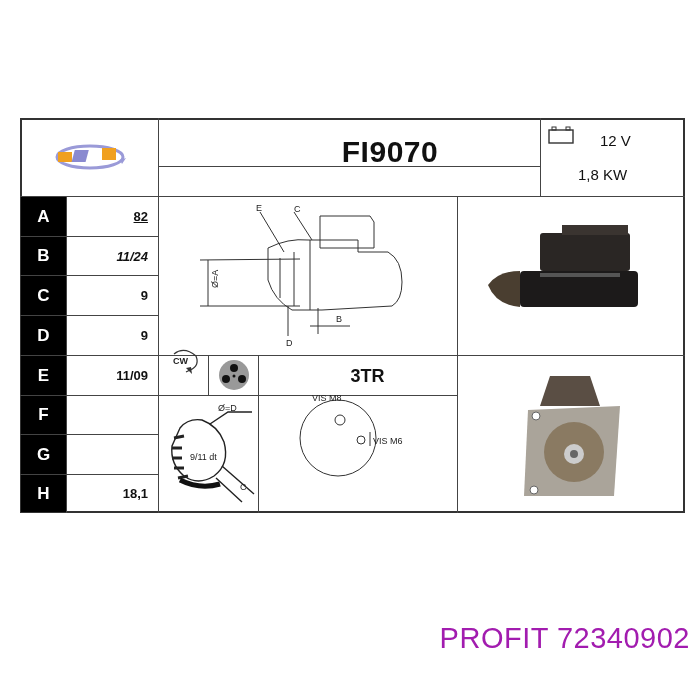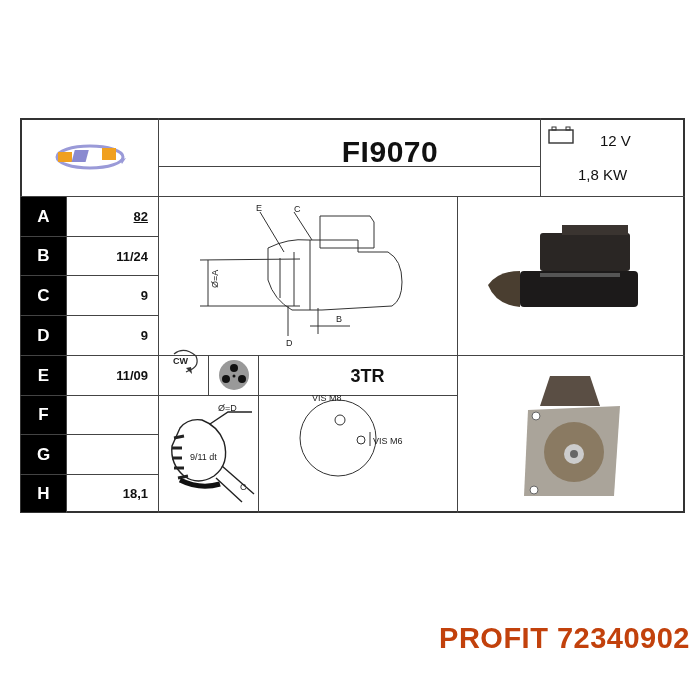--- a/index.html
+++ b/index.html
@@ -6,21 +6,21 @@
   body{width:700px;height:700px;position:relative;overflow:hidden;font-family:"Liberation Sans",sans-serif;color:#111;}
   .abs{position:absolute;box-sizing:border-box;}
   .frame{left:20px;top:118px;width:665px;height:395px;border:2px solid #333;}
   .hl{position:absolute;height:0;border-top:1.5px solid #444;}
   .vl{position:absolute;width:0;border-left:1.5px solid #444;}
   .title{left:160px;top:130px;width:380px;height:44px;display:flex;align-items:center;justify-content:center;font-weight:bold;font-size:30px;letter-spacing:0.5px;margin-left:40px;}
   .spec{font-weight:normal;font-size:15px;}
   .lbl{left:21px;width:45px;background:#000;color:#fff;font-weight:bold;font-size:17px;display:flex;align-items:center;justify-content:center;}
   .val{left:66px;width:88px;display:flex;align-items:center;justify-content:flex-end;font-weight:bold;font-size:13px;padding-right:6px;}
   .tr{left:258px;top:355px;width:199px;height:42px;display:flex;align-items:center;justify-content:center;font-weight:bold;font-size:18px;padding-left:20px;}
-  .footer{right:10px;top:622px;font-size:29px;letter-spacing:0.5px;color:#c2410c;font-weight:bold;}
+  .footer{right:10px;top:622px;font-size:29px;letter-spacing:0.5px;color:#a21caf;}
   .smalltxt{font-family:"Liberation Sans",sans-serif;font-size:9px;fill:#222;}
 </style>
 </head>
 <body>
 
 <div class="abs frame"></div>
 
 <div class="hl" style="left:158px;top:166px;width:382px;"></div>
 <div class="hl" style="left:20px;top:196px;width:665px;"></div>
 <div class="hl" style="left:20px;top:236px;width:138px;"></div>
@@ -56,21 +56,21 @@
       <rect x="4" y="1" width="4" height="3" fill="none" stroke="#333" stroke-width="1"></rect>
       <rect x="18" y="1" width="4" height="3" fill="none" stroke="#333" stroke-width="1"></rect>
     </svg>
 </div>
 <div class="abs spec" style="left:600px;top:132px;">12 V</div>
 <div class="abs spec" style="left:578px;top:166px;">1,8 KW</div>
 
 <div class="abs lbl" style="top:197px;height:39px;">A</div>
 <div class="abs val" style="top:197px;height:39px;text-decoration:underline;">82</div>
 <div class="abs lbl" style="top:237px;height:38px;">B</div>
-<div class="abs val" style="top:237px;height:38px;">11/24</div>
+<div class="abs val" style="top:237px;height:38px;font-style:italic;">11/24</div>
 <div class="abs lbl" style="top:276px;height:39px;">C</div>
 <div class="abs val" style="top:276px;height:39px;">9</div>
 <div class="abs lbl" style="top:316px;height:39px;">D</div>
 <div class="abs val" style="top:316px;height:39px;">9</div>
 <div class="abs lbl" style="top:356px;height:39px;">E</div>
 <div class="abs val" style="top:356px;height:39px;">11/09</div>
 <div class="abs lbl" style="top:396px;height:38px;">F</div>
 <div class="abs val" style="top:396px;height:38px;"></div>
 <div class="abs lbl" style="top:435px;height:39px;">G</div>
 <div class="abs val" style="top:435px;height:39px;"></div>

